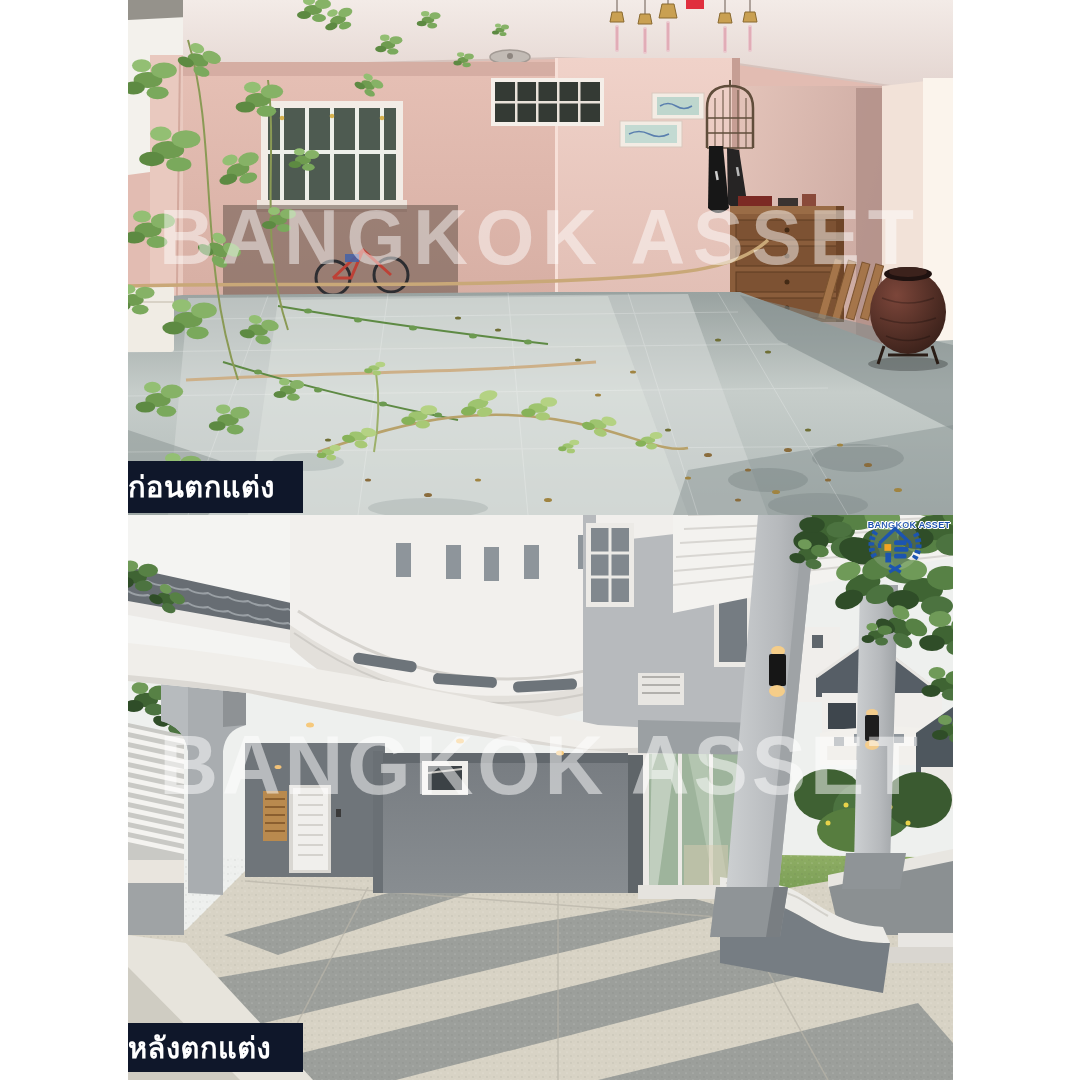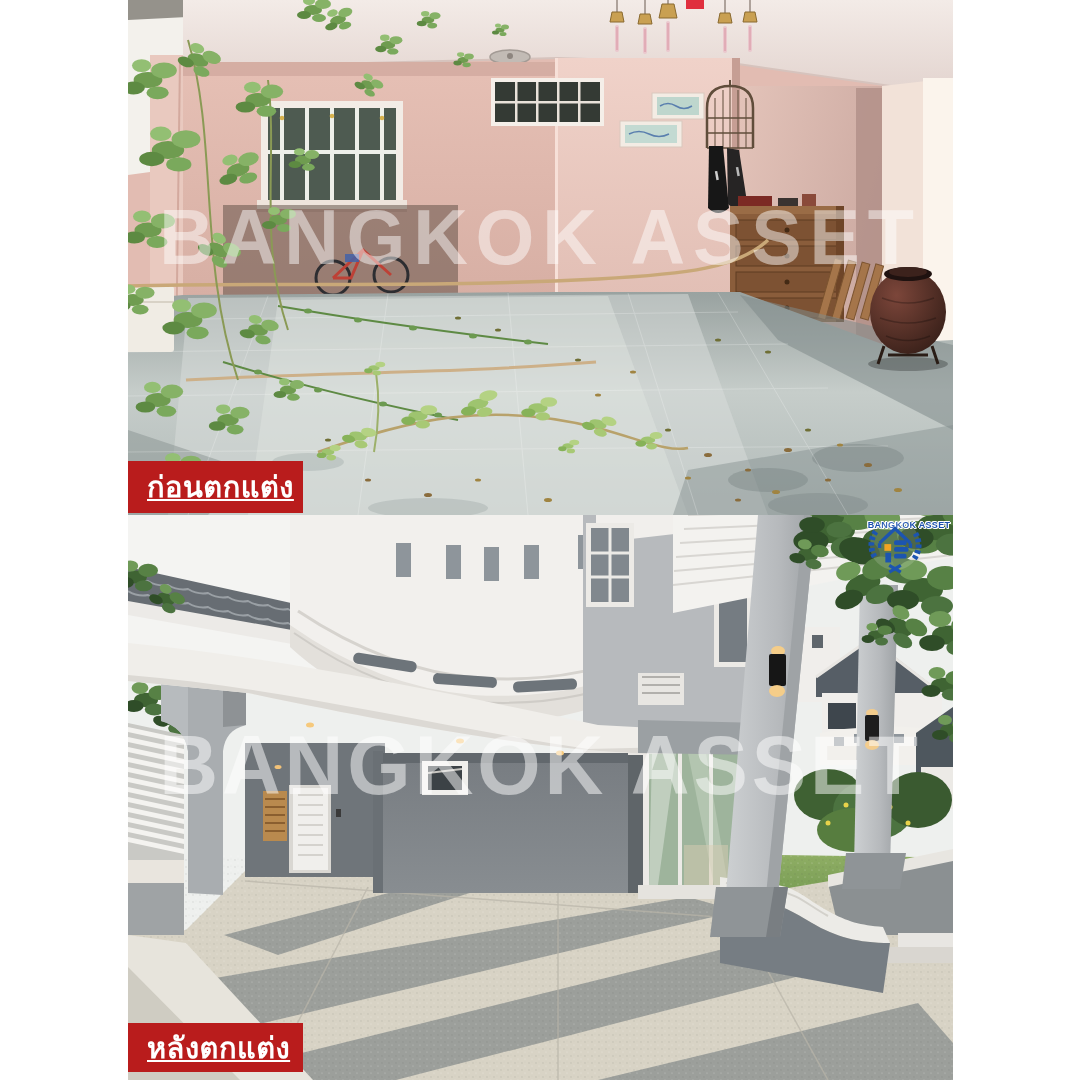--- a/index.html
+++ b/index.html
@@ -7,23 +7,23 @@
           font-family:"Liberation Sans", sans-serif;border-radius:15px;}
   .photo{position:absolute;left:128px;width:825px;overflow:hidden;}
   .photo-before{top:0;height:515px;}
   .photo-after{top:515px;height:565px;}
   .photo svg{position:absolute;left:0;top:0;display:block;}
   .watermark{position:absolute;left:0;right:0;text-align:center;font-weight:bold;
              color:rgba(255,255,255,0.48);white-space:nowrap;line-height:1;
              transform:scaleX(0.97);transform-origin:center;pointer-events:none;}
   .wm-before{top:198px;font-size:78px;letter-spacing:8px;}
   .wm-after{top:208px;font-size:84px;letter-spacing:4px;color:rgba(255,255,255,0.5);}
-  .tag-label{position:absolute;left:0;width:175px;background:#b91c1c;color:#ffffff;
-             font-weight:bold;display:flex;align-items:center;padding-left:19px;
-             box-sizing:border-box;font-size:29px;letter-spacing:0.5px;text-decoration:underline;}
+  .tag-label{position:absolute;left:0;width:175px;background:#0f172a;color:#ffffff;
+             font-weight:bold;display:flex;align-items:center;
+             box-sizing:border-box;font-size:29px;letter-spacing:0.5px;}
   .tag-before{top:461px;height:52px;}
   .tag-after{top:508px;height:49px;}
   .brand-logo{position:absolute;left:738px;top:4px;width:86px;text-align:center;}
   .brand-logo .logo-text{font-size:9px;font-weight:bold;color:#1b50ad;letter-spacing:0.3px;
       margin-top:1px;
       text-shadow:-1px 0 0 #fff,1px 0 0 #fff,0 -1px 0 #fff,0 1px 0 #fff,1px 1px 0 #fff,-1px -1px 0 #fff;}
 </style>
 </head>
 <body>
 

